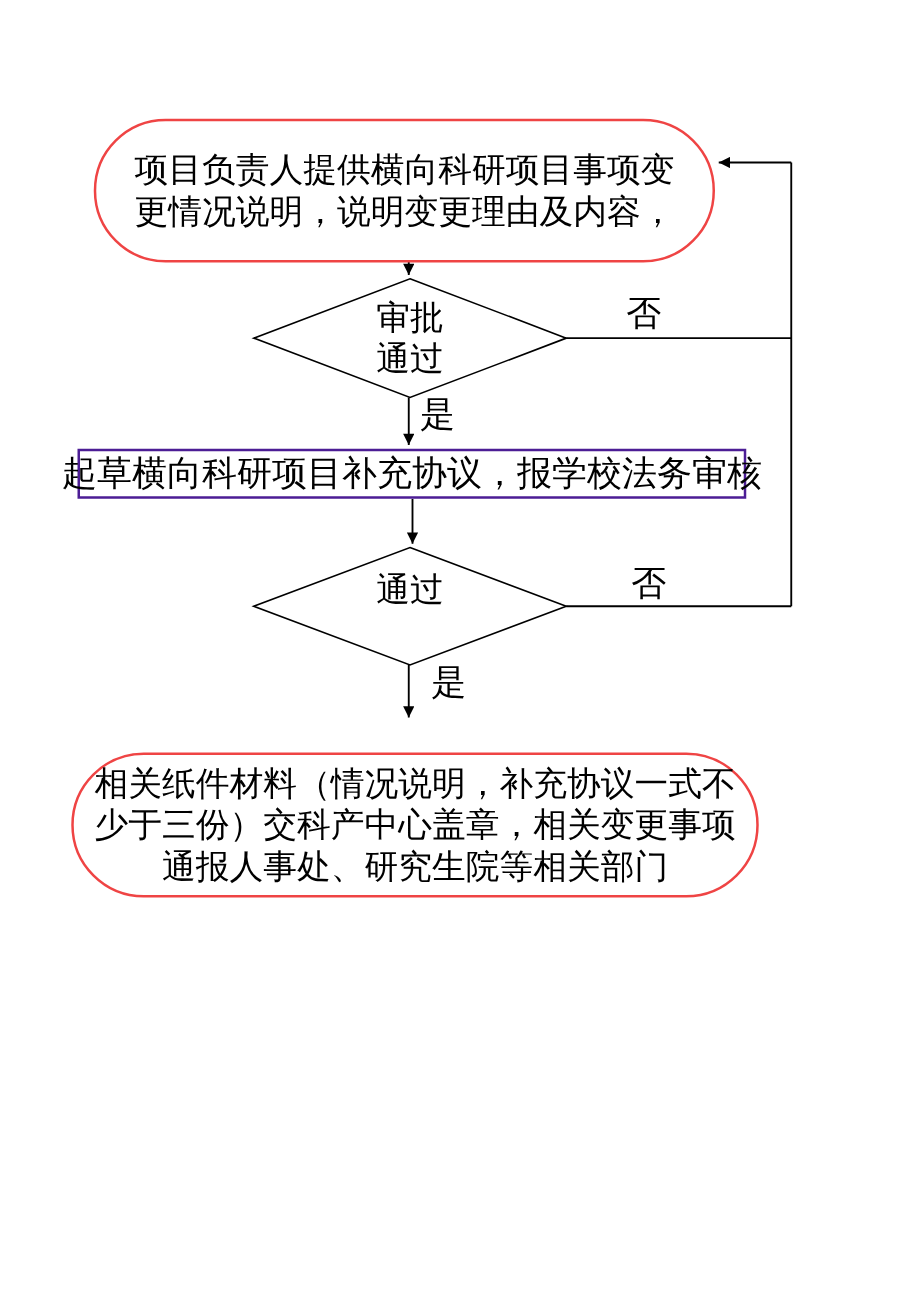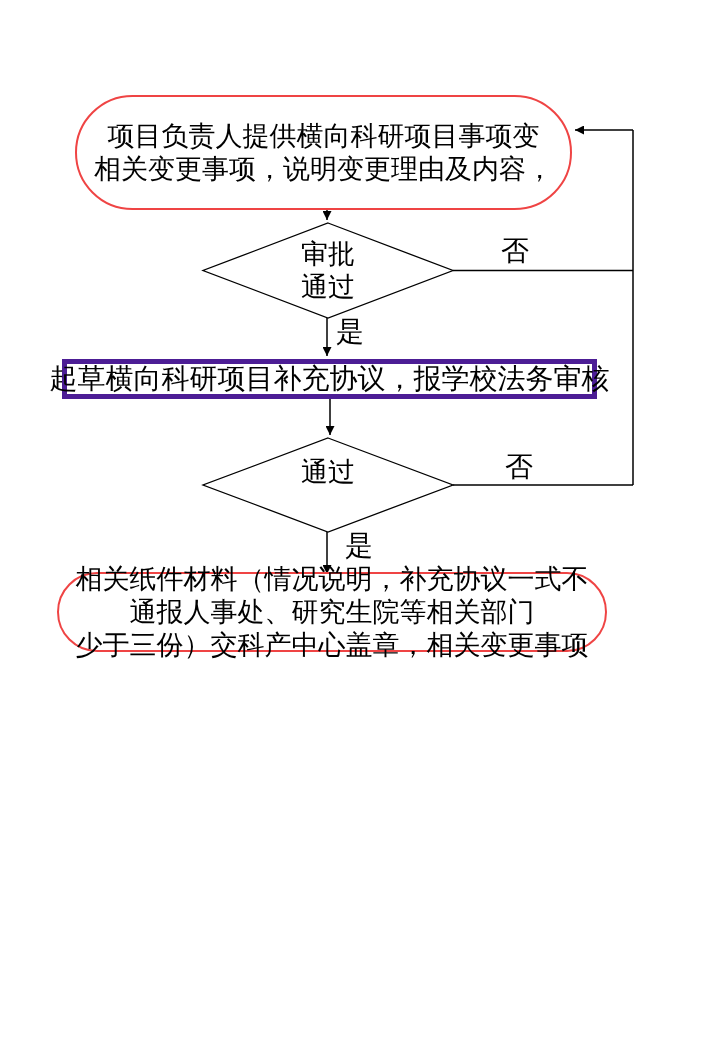--- a/index.html
+++ b/index.html
@@ -34,21 +34,21 @@
     background: #ffffff;
   }
   .terminator {
     border: 2px solid #ef4444;
     border-radius: 58px;
     font-size: 27px;
     line-height: 33px;
     margin-top: 20px;
   }
   .process {
-    border: 5px solid #4c1d95;
+    border: 2px solid #4c1d95;
     font-size: 28px;
     line-height: 36px;
     white-space: nowrap;
   }
   .diamond-text {
     position: absolute;
     text-align: center;
     font-size: 27px;
     line-height: 33px;
   }
@@ -91,40 +91,40 @@
 
     <line x1="453" y1="485" x2="633" y2="485" stroke="#000000" stroke-width="1.5"></line>
 
     <line x1="633" y1="485" x2="633" y2="130" stroke="#000000" stroke-width="1.5"></line>
 
     <line x1="633" y1="130" x2="575" y2="130" stroke="#000000" stroke-width="1.5" marker-end="url(#arrowhead)"></line>
   </svg>
 
   <div class="node terminator" style="left:75px; top:75px; width:497px; height:115px;">
     <div class="tline">项目负责人提供横向科研项目事项变</div>
-    <div class="tline">相关变更事项，说明变更理由及内容，</div>
+    <div class="tline">更情况说明，说明变更理由及内容，</div>
   </div>
 
   <div class="diamond-text" style="left:258px; top:238px; width:140px;">
     <div class="tline">审批</div>
     <div class="tline">通过</div>
   </div>
 
   <div class="node process" style="left:62px; top:359px; width:535px; height:40px;">
     <div class="tline">起草横向科研项目补充协议，报学校法务审核</div>
   </div>
 
   <div class="diamond-text" style="left:258px; top:456px; width:140px;">
     <div class="tline">通过</div>
   </div>
 
-  <div class="node terminator" style="left:57px; top:552px; width:550px; height:80px;">
+  <div class="node terminator" style="left:57px; top:582px; width:550px; height:116px;">
     <div class="tline">相关纸件材料（情况说明，补充协议一式不</div>
+    <div class="tline">少于三份）交科产中心盖章，相关变更事项</div>
     <div class="tline">通报人事处、研究生院等相关部门</div>
-    <div class="tline">少于三份）交科产中心盖章，相关变更事项</div>
   </div>
 
   <div class="edge-label" style="left:497px; top:233px;">否</div>
 
   <div class="edge-label" style="left:332px; top:314px;">是</div>
 
   <div class="edge-label" style="left:501px; top:449px;">否</div>
 
   <div class="edge-label" style="left:341px; top:528px;">是</div>
 

